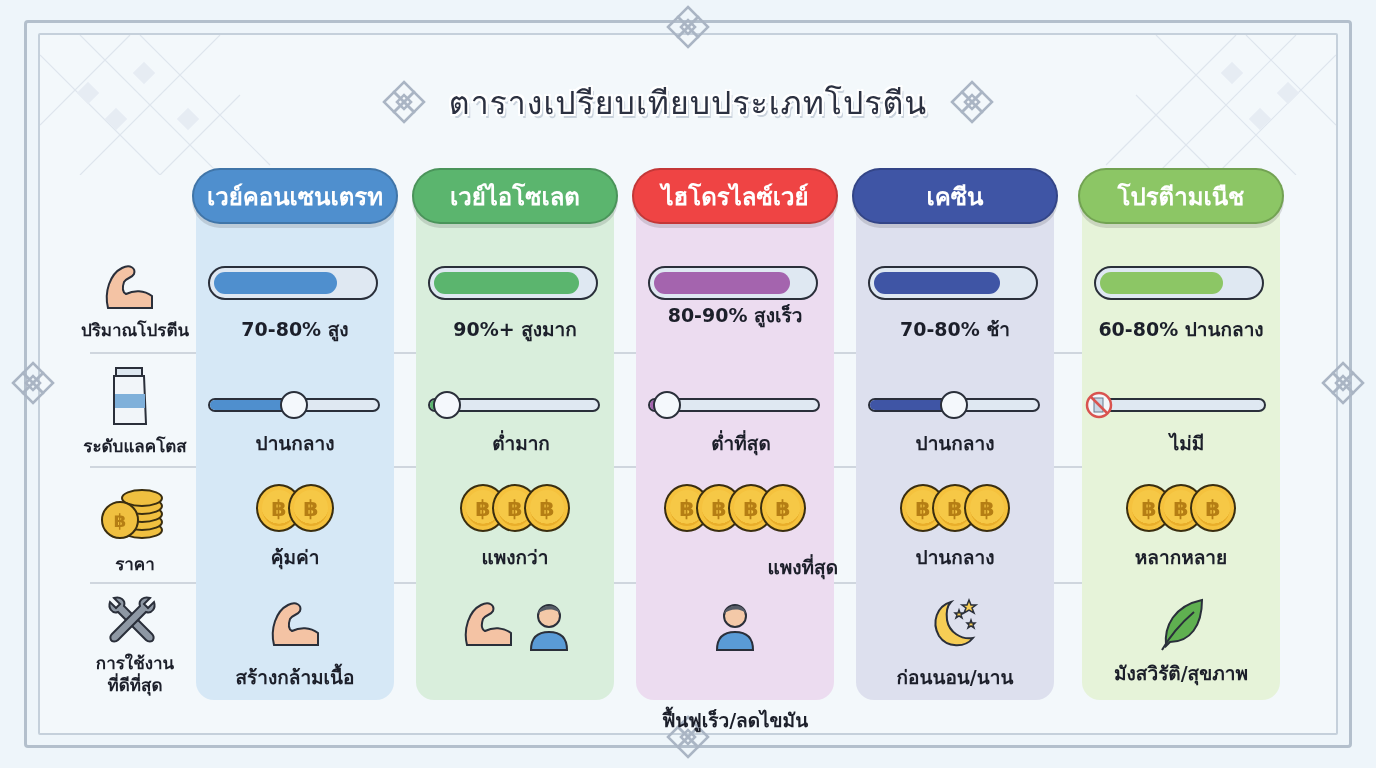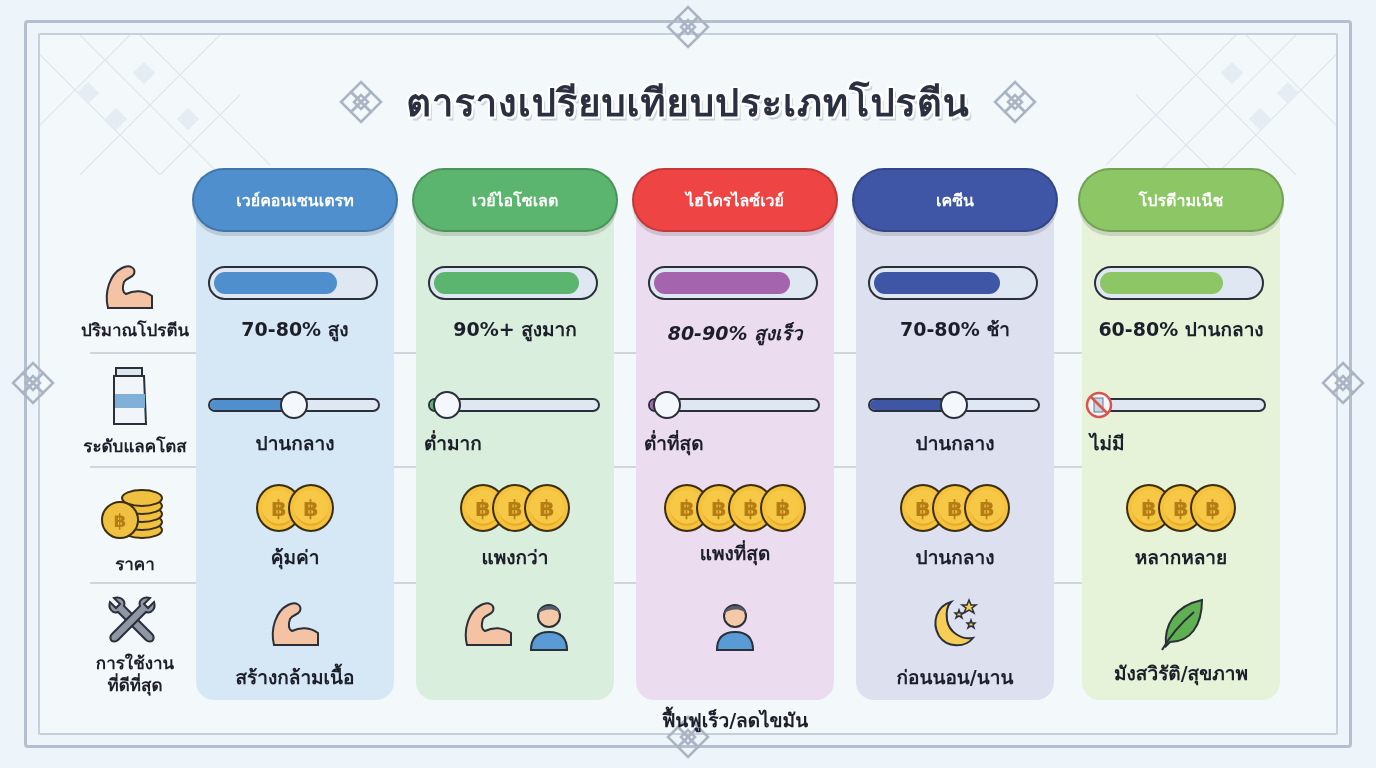--- a/index.html
+++ b/index.html
@@ -26,36 +26,36 @@
   .pattern.tl { left: 0; top: 0; }
   .pattern.tr { right: 0; top: 0; transform: scaleX(-1); }
   .ornament {
     position: absolute; width: 46px; height: 46px;
   }
   .title-row {
     position: absolute; left: 0; right: 0; top: 72px; height: 60px;
     display: flex; align-items: center; justify-content: center; gap: 22px;
   }
   .title {
-    font-size: 38px; font-weight: bold; color: #2b3040;
+    font-size: 32px; font-weight: normal; color: #2b3040;
     letter-spacing: 1px;
     text-shadow: 2px 2px 0 #ffffff, -2px -2px 0 #ffffff, 2px -2px 0 #ffffff, -2px 2px 0 #ffffff, 3px 4px 0 #c9d2dc;
   }
   .col {
     position: absolute; top: 168px; width: 206px; height: 532px;
   }
   .col-bg {
     position: absolute; left: 4px; right: 4px; top: 30px; bottom: 0;
     border-radius: 0 0 18px 18px;
   }
   .col-header {
-    position: absolute; left: 0; right: 0; top: 0; height: 64px;
+    position: absolute; left: 0; right: 0; top: 0; height: 56px;
     border-radius: 32px;
     display: flex; align-items: center; justify-content: center;
-    color: #ffffff; font-weight: bold; font-size: 16px;
+    color: #ffffff; font-weight: bold; font-size: 24px;
     border: 2px solid rgba(0,0,0,0.18);
     box-shadow: 0 4px 0 rgba(0,0,0,0.12);
   }
   .row-label {
     position: absolute; left: 60px; width: 150px; text-align: center;
     font-size: 17px; font-weight: bold; color: #1c1f2a;
   }
   .row-icon { position: absolute; }
   .divider {
     position: absolute; left: 90px; width: 1180px; height: 2px; background: #cfd6de;
@@ -63,21 +63,21 @@
   .bar-wrap {
     position: absolute; left: 16px; width: 170px; height: 34px;
     border: 2px solid #2a2f3a; border-radius: 17px; background: #dfe8f2;
     padding: 4px;
   }
   .bar-fill { height: 100%; border-radius: 12px; }
   .val {
     position: absolute; left: 0; right: 0; text-align: center;
     font-size: 19px; font-weight: bold; color: #1c1f2a;
   }
-  .val.left { text-align: left; padding-left: 18px; }
+  .val.left { text-align: center; padding-left: 18px; }
   .slider {
     position: absolute; left: 16px; width: 172px; height: 14px;
     border: 2px solid #2a2f3a; border-radius: 7px; background: #dfe8f2; top: 230px;
   }
   .slider-fill { position: absolute; left: 0; top: 0; bottom: 0; border-radius: 6px; }
   .slider-knob {
     position: absolute; top: -9px; width: 28px; height: 28px; border-radius: 50%;
     border: 2px solid #2a2f3a; background: #f4f8fc;
   }
   .coins { position: absolute; left: 0; right: 0; top: 316px; height: 50px; display: flex; justify-content: center; }
@@ -272,33 +272,33 @@
             <path d="M11 16 C12 6 32 4 33 16 C30 10 16 10 11 16 Z" fill="#555b66"></path>
           </svg></span>
       </div>
     </div>
     <div class="col" style="left: 632px;">
       <div class="col-bg" style="background: rgb(236, 220, 240);"></div>
       <div class="col-header" style="background: #ef4444;">ไฮโดรไลซ์เวย์</div>
       <div class="bar-wrap" style="top: 98px;">
         <div class="bar-fill" style="width: 86%; background: rgb(164, 100, 174);"></div>
       </div>
-      <div class="val" style="top: 150px; font-style: italic;">80-90% สูงเร็ว</div>
+      <div class="val" style="top: 132px;">80-90% สูงเร็ว</div>
       <div class="slider">
         <div class="slider-fill" style="width: 10%; background: rgb(164, 100, 174);"></div>
         <div class="slider-knob" style="left: calc(10% - 14px);"></div>
       </div>
       <div class="val left" style="top: 260px; padding-left: 12px;">ต่ำที่สุด</div>
       <div class="coins">
         <div class="coin">฿</div>
         <div class="coin">฿</div>
         <div class="coin">฿</div>
         <div class="coin">฿</div>
       </div>
-      <div class="val" style="top: 370px;">แพงที่สุด</div>
+      <div class="val" style="top: 384px; text-align: right;">แพงที่สุด</div>
       <div class="use-icons">
         <span><svg width="44" height="54" viewBox="0 0 44 54">
             <path d="M4 52 C4 38 12 34 22 34 C32 34 40 38 40 52 Z" fill="#5a9bd6" stroke="#2a2f3a" stroke-width="2"></path>
             <circle cx="22" cy="18" r="11" fill="#f4c9a8" stroke="#2a2f3a" stroke-width="2"></circle>
             <path d="M11 16 C12 6 32 4 33 16 C30 10 16 10 11 16 Z" fill="#555b66"></path>
           </svg></span>
       </div>
       <div class="val" style="top: 494px; margin-top: 43px;">ฟื้นฟูเร็ว/ลดไขมัน</div>
     </div>
     <div class="col" style="left: 852px;">

